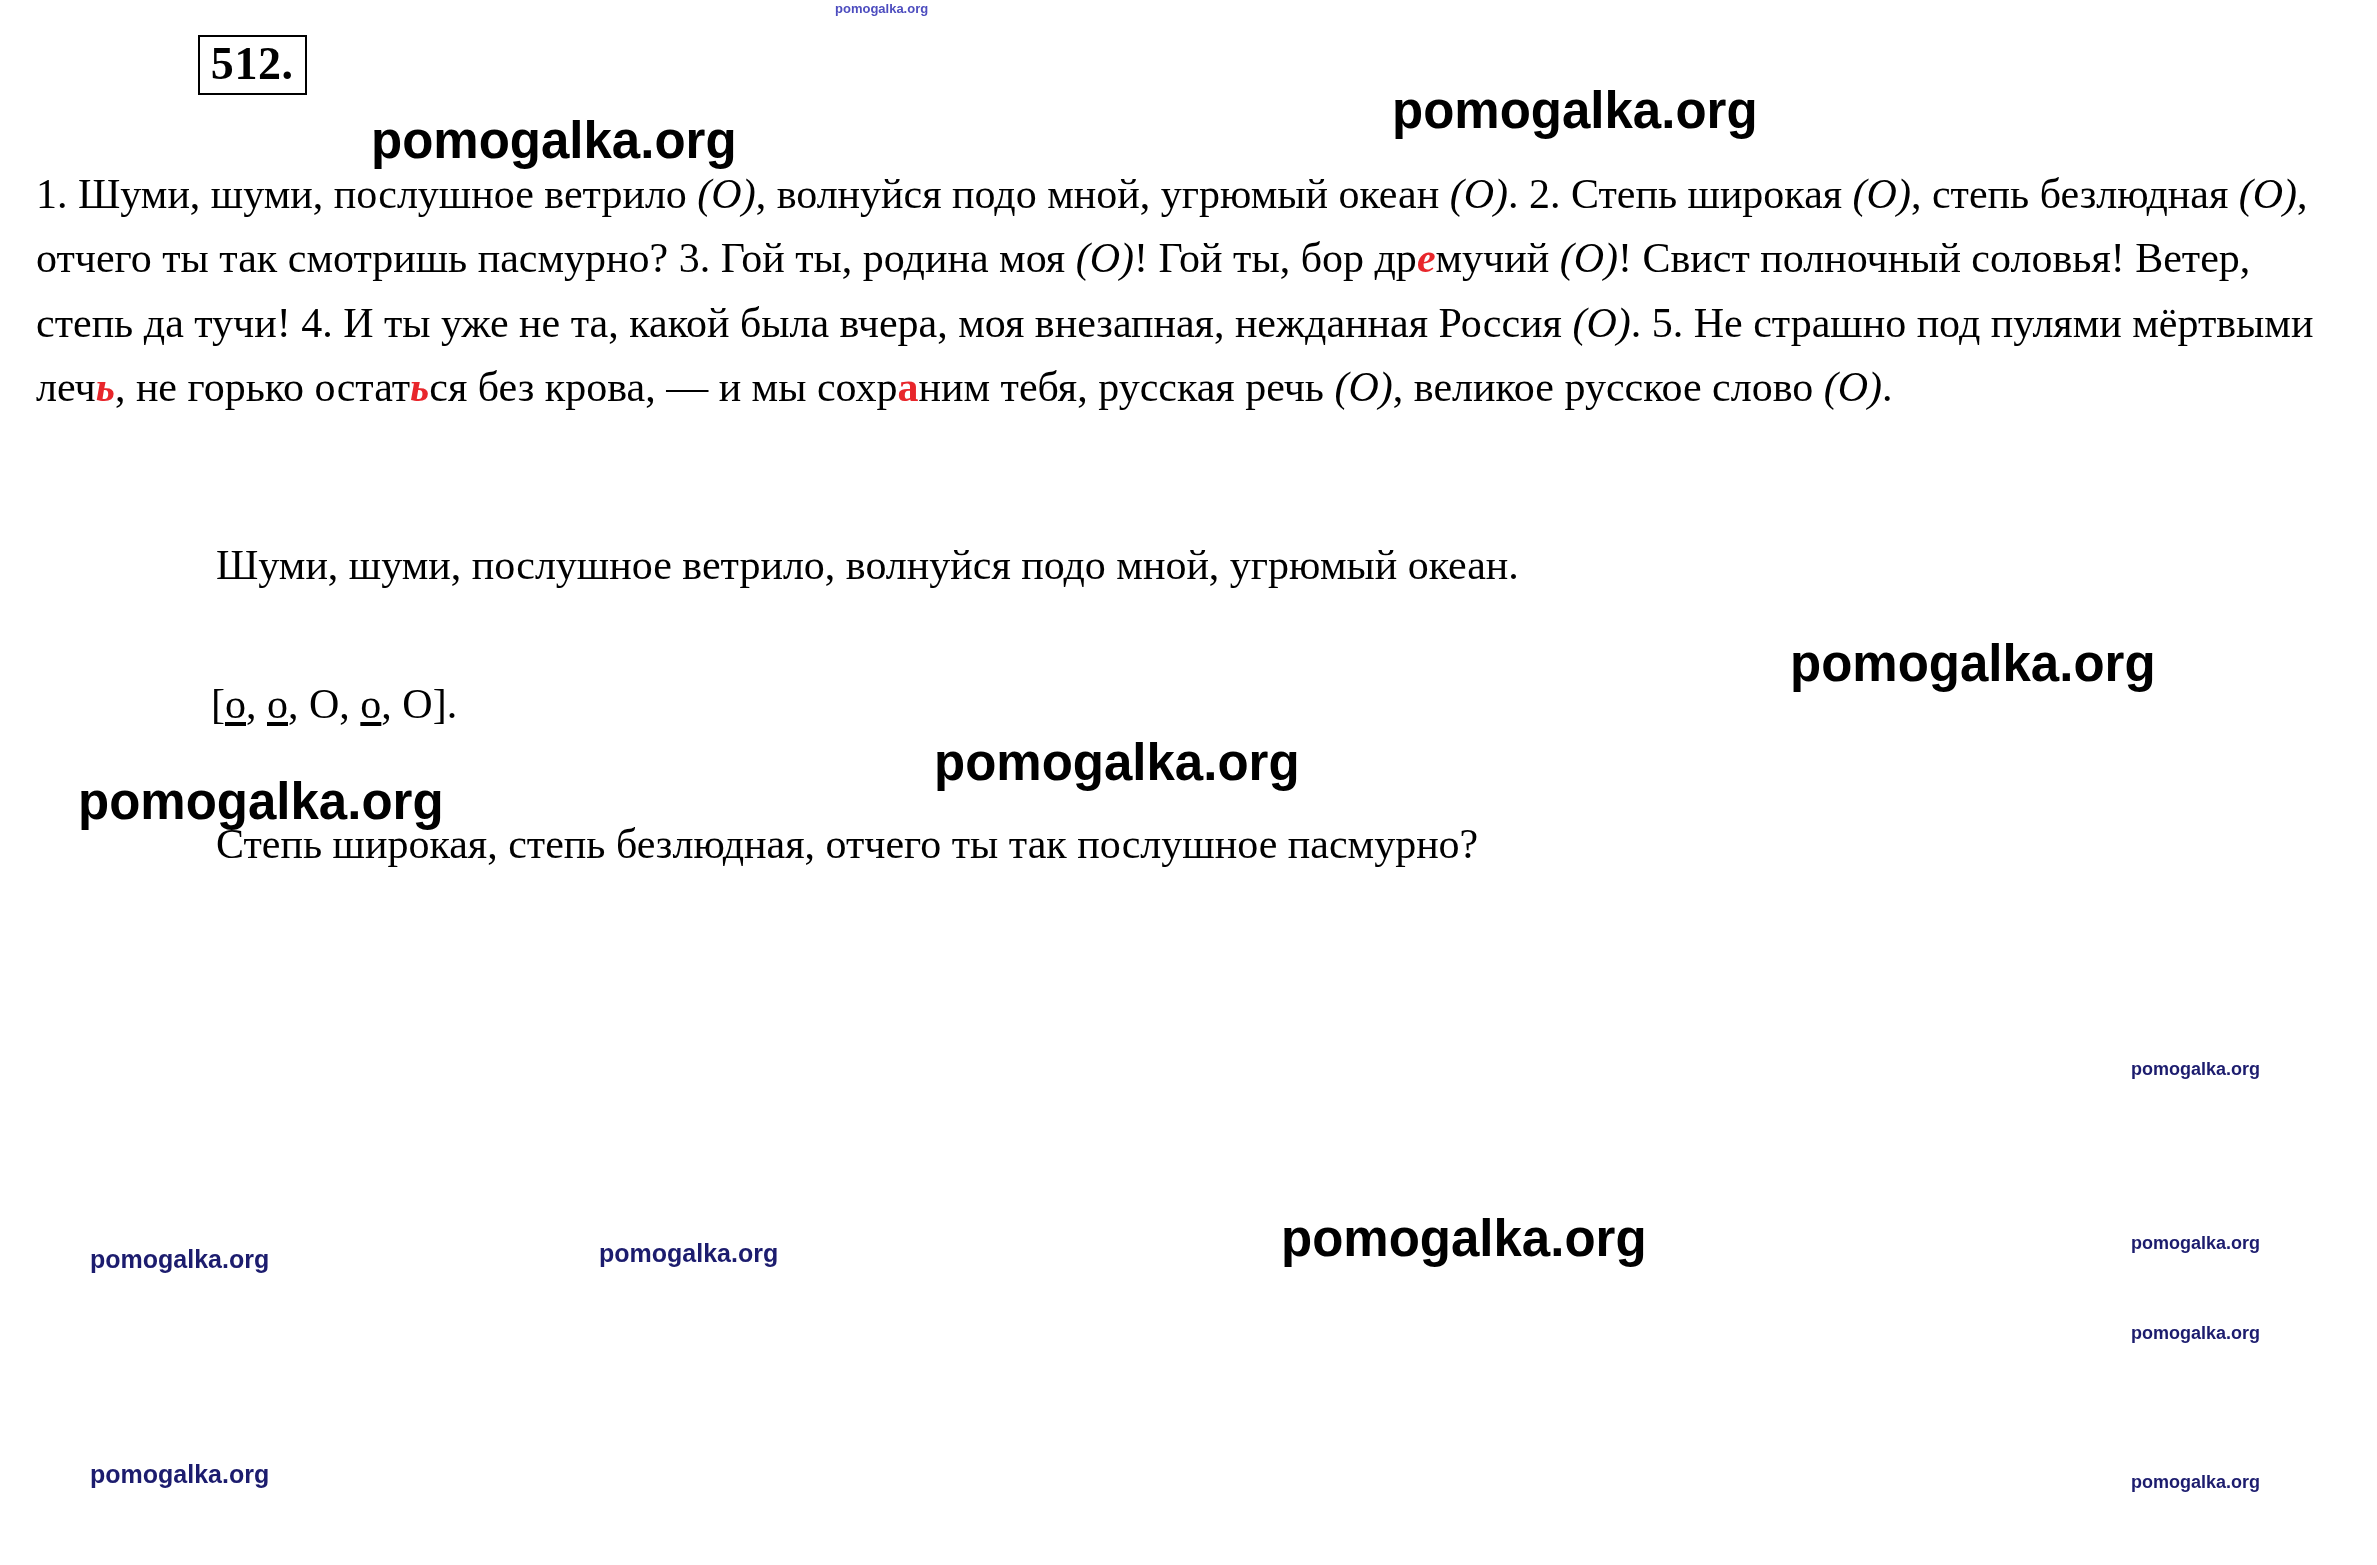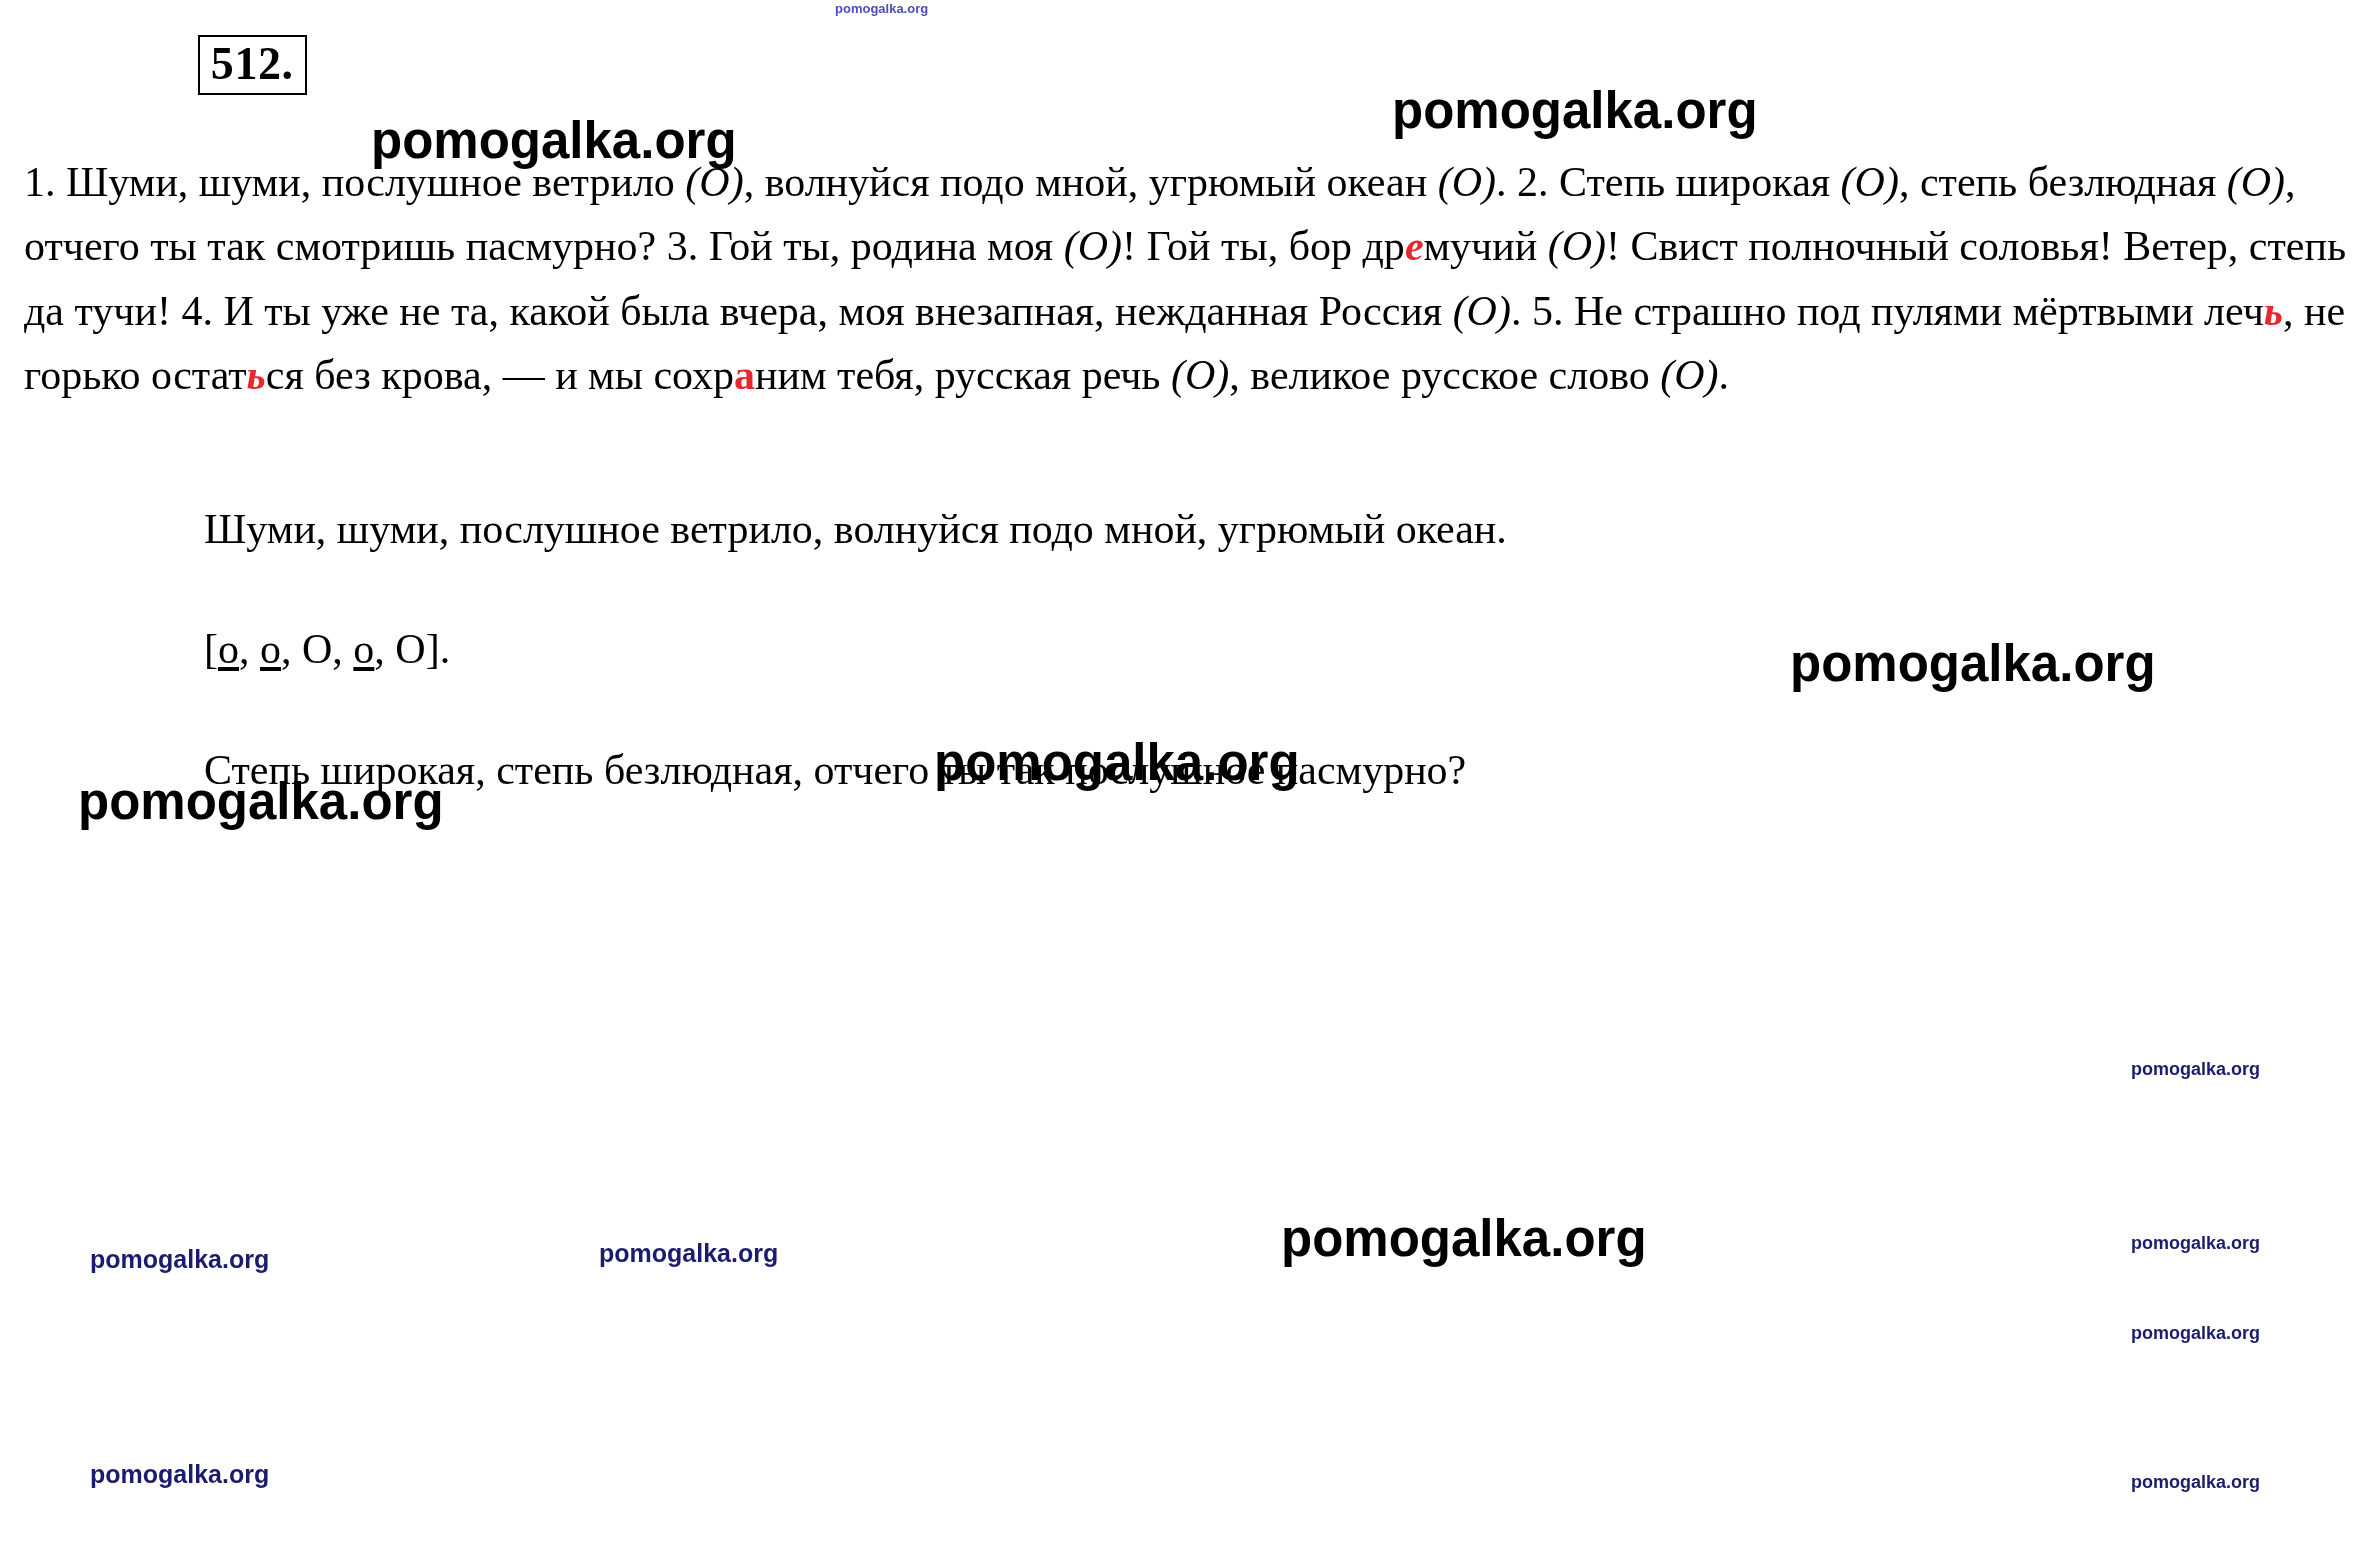--- a/index.html
+++ b/index.html
@@ -34,21 +34,21 @@
   .doc {
     position: absolute;
     left: 24px;
     top: 150px;
     width: 2328px;
   }
   .para {
     font-size: 42px;
     line-height: 1.53;
     text-align: left;
-    margin: 0;
+    margin: 12px;
   }
   .para.indent {
     text-indent: 180px;
   }
   .ital {
     font-style: italic;
   }
   .red {
     color: #e8262b;
     font-weight: bold;
@@ -58,21 +58,21 @@
     text-underline-offset: 3.6px;
   }
   .block-gap-1 { height: 90px; }
   .block-gap-2 { height: 57px; }
   .block-gap-3 { height: 42px; }
 
   .scheme {
     font-size: 42px;
     line-height: 1.5;
     text-indent: 180px;
-    margin: 0;
+    margin: 7px;
   }
 
   
   .wm {
     position: absolute;
     font-family: Liberation Sans, sans-serif;
     font-weight: bold;
     color: #000000;
     white-space: nowrap;
     user-select: none;

